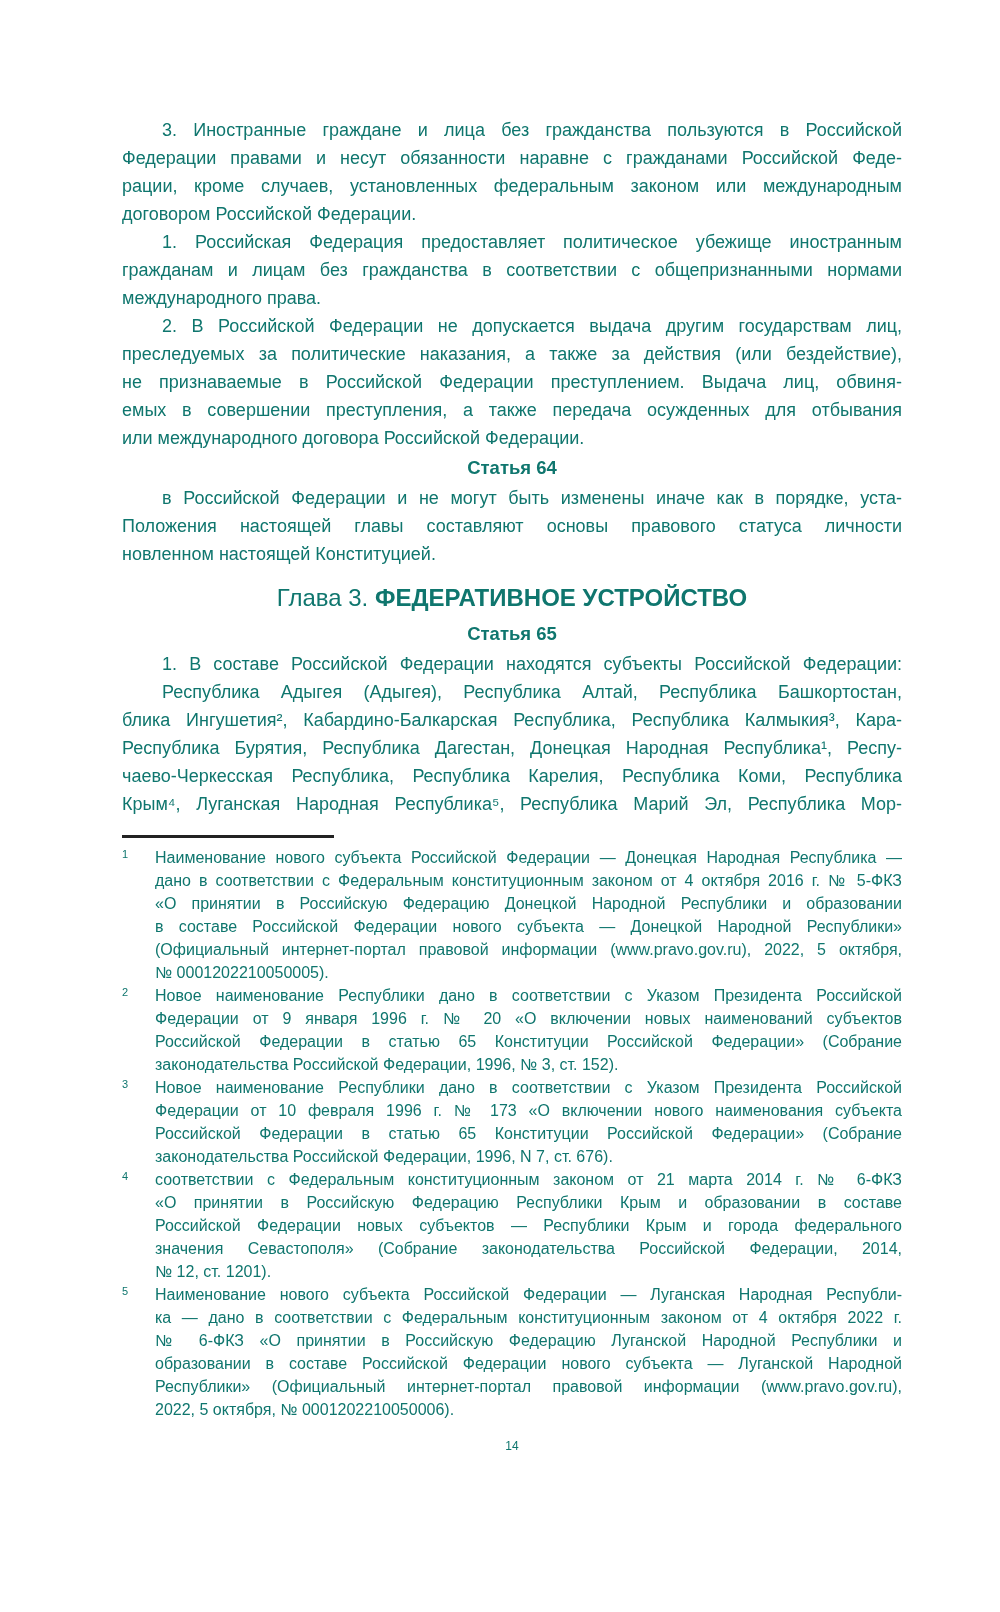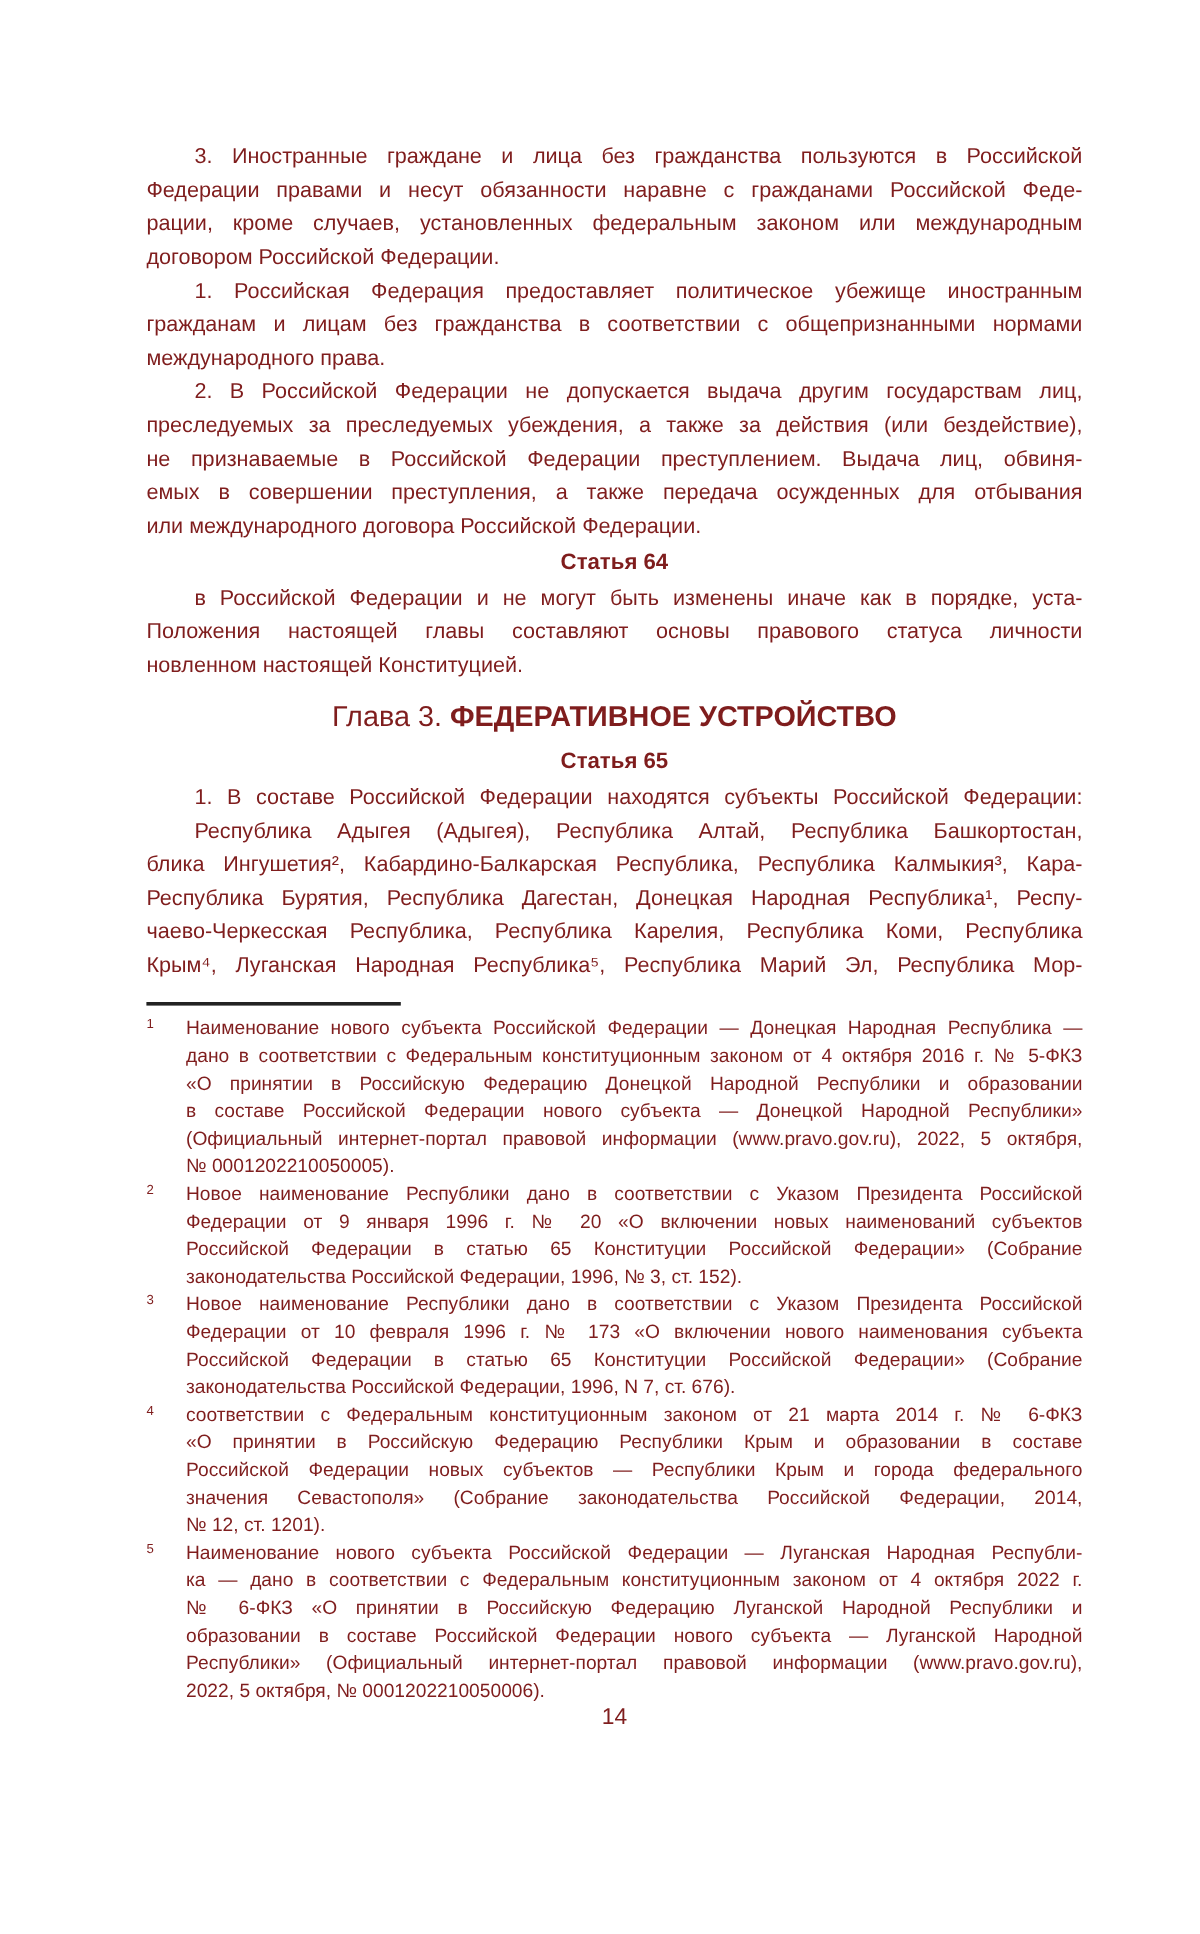--- a/index.html
+++ b/index.html
@@ -2,21 +2,21 @@
 <html lang="ru"><head>
 <meta charset="utf-8">
 <style>
   html, body { margin: 0; padding: 0; background: #ffffff; }
   .page {
     position: relative;
     width: 1000px;
     height: 1612px;
     box-sizing: border-box;
     background: #ffffff;
-    color: #7f1d1d;
+    color: #0f766e;
     font-family: "Liberation Sans", sans-serif;
     padding: 116px 98px 0 122px;
     overflow: hidden;
   }
   .body-text { font-size: 18px; line-height: 28px; }
   .line { text-align: justify; text-align-last: justify; }
   .para .line:first-child { text-indent: 40px; }
   .para .line:last-child { text-align-last: left; }
   .para.justify-all .line:last-child { text-align-last: justify; }
   .article-heading {
@@ -46,21 +46,22 @@
     width: 33px;
     font-size: 11px;
     line-height: 23px;
     position: relative;
     top: -3px;
   }
   .fn-text { flex: 1; min-width: 0; }
   .fn-text .line:last-child { text-align-last: left; }
   .page-number {
     text-align: center;
-    font-size: 19px;
+    font-size: 12px;
+    margin-top: 18px;
   }
 </style>
 </head>
 <body>
 
 <div class="page">
   <div class="body-text">
 
     <div class="para">
         <div class="line">3. Иностранные граждане и лица без гражданства пользуются в Российской</div>
@@ -71,21 +72,21 @@
 
 
     <div class="para">
         <div class="line">1. Российская Федерация предоставляет политическое убежище иностранным</div>
         <div class="line">гражданам и лицам без гражданства в соответствии с общепризнанными нормами</div>
         <div class="line">международного права.</div>
       </div>
 
     <div class="para">
         <div class="line">2. В Российской Федерации не допускается выдача другим государствам лиц,</div>
-        <div class="line">преследуемых за преследуемых убеждения, а также за действия (или бездействие),</div>
+        <div class="line">преследуемых за политические наказания, а также за действия (или бездействие),</div>
         <div class="line">не признаваемые в Российской Федерации преступлением. Выдача лиц, обвиня-</div>
         <div class="line">емых в совершении преступления, а также передача осужденных для отбывания</div>
         <div class="line">или международного договора Российской Федерации.</div>
       </div>
 
     <div class="article-heading">Статья 64</div>
 
     <div class="para">
         <div class="line">в Российской Федерации и не могут быть изменены иначе как в порядке, уста-</div>
         <div class="line">Положения настоящей главы составляют основы правового статуса личности</div>

